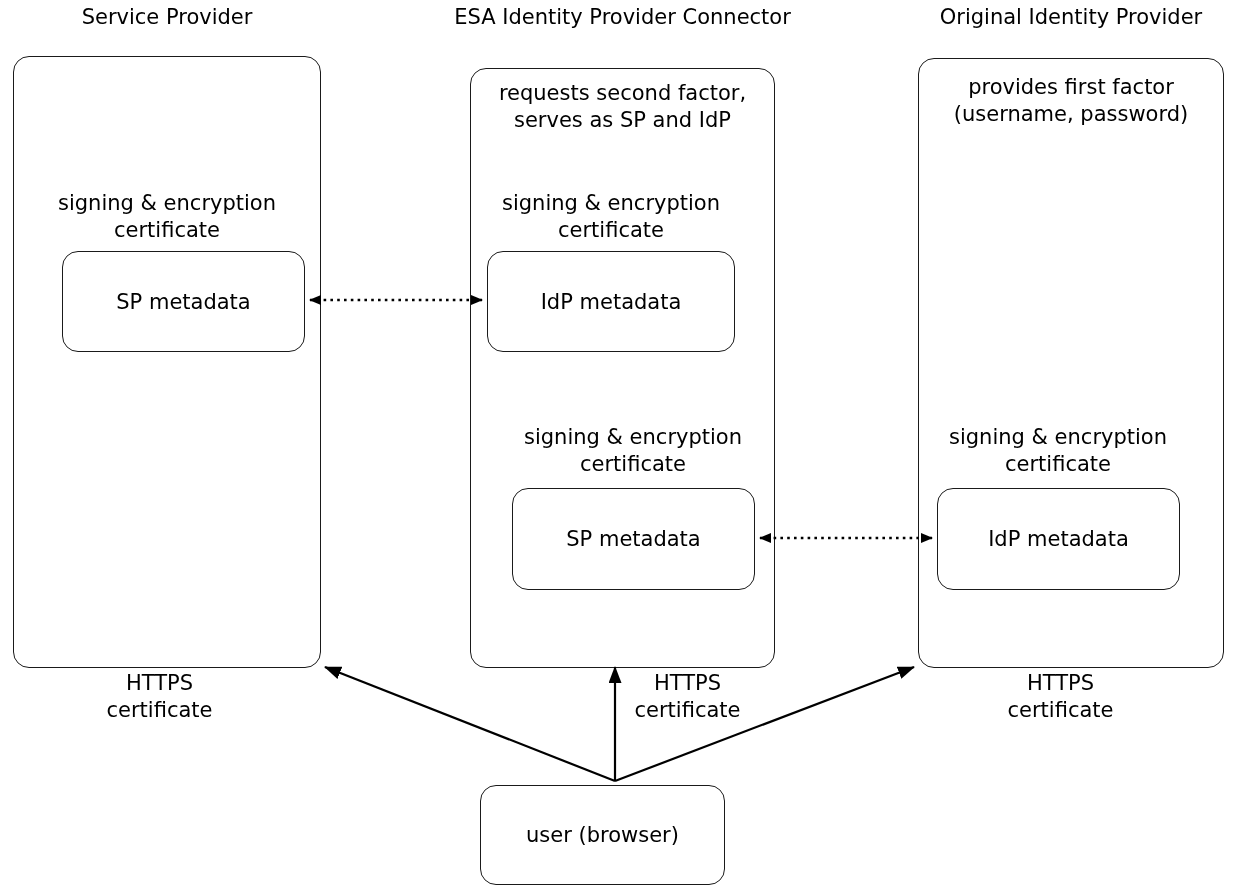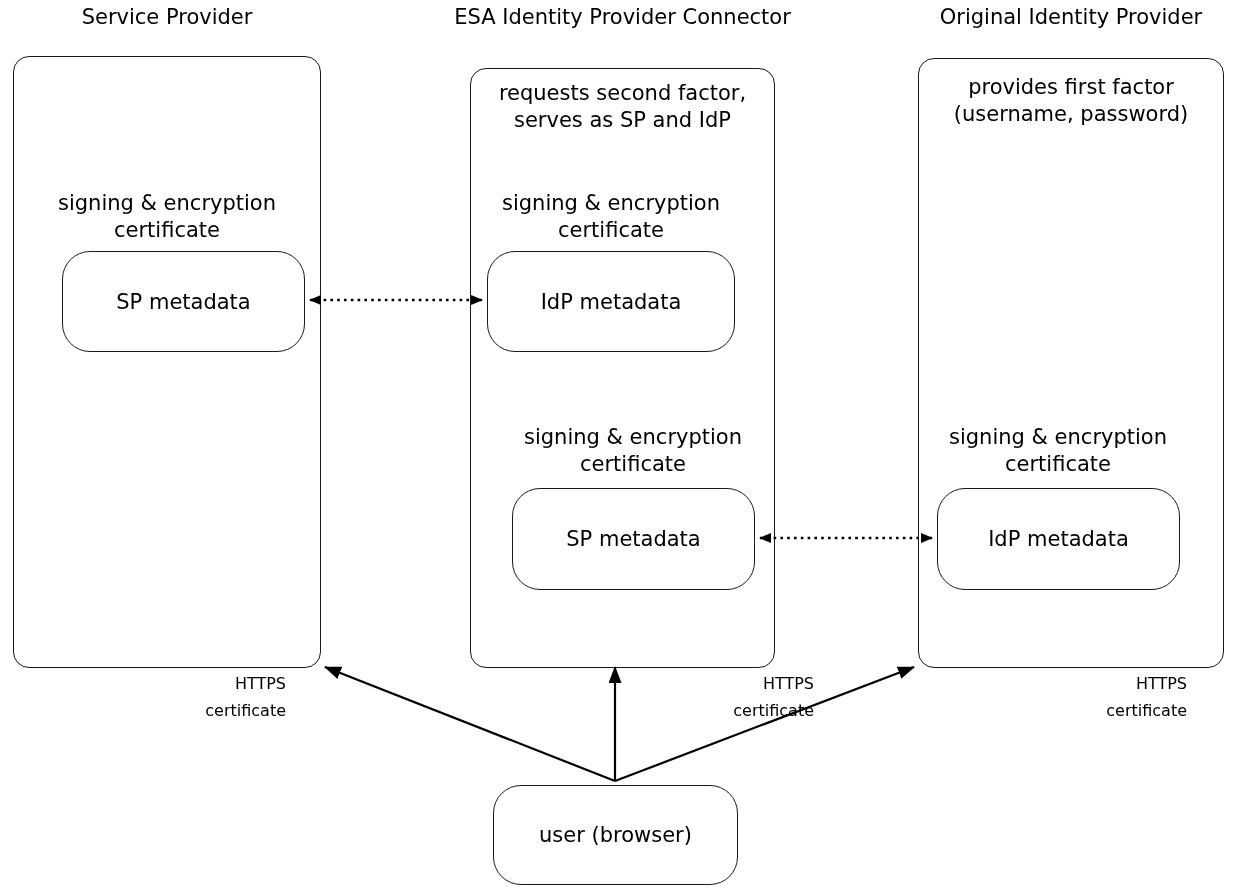--- a/index.html
+++ b/index.html
@@ -27,21 +27,21 @@
   .container-box {
     position: absolute;
     border: 1.6px solid #1a1a1a;
     border-radius: 16px;
     background: #ffffff;
     box-sizing: border-box;
   }
   .inner-box {
     position: absolute;
     border: 1.6px solid #1a1a1a;
-    border-radius: 28px;
+    border-radius: 16px;
     background: #ffffff;
     box-sizing: border-box;
     display: flex;
     align-items: center;
     justify-content: center;
     font-size: 21px;
   }
   .note-text {
     position: absolute;
     text-align: center;
@@ -51,22 +51,22 @@
   }
   .cert-label {
     position: absolute;
     text-align: center;
     font-size: 21px;
     line-height: 27px;
     white-space: pre-line;
   }
   .https-label {
     position: absolute;
-    text-align: right;
-    font-size: 16px;
+    text-align: center;
+    font-size: 21px;
     line-height: 27px;
     white-space: pre-line;
   }
   svg.overlay {
     position: absolute;
     left: 0;
     top: 0;
     width: 1241px;
     height: 892px;
     pointer-events: none;
@@ -125,21 +125,21 @@
 
   <div class="https-label" style="left:33px; top:670px; width:253px;">HTTPS
 certificate</div>
 
   <div class="https-label" style="left:561px; top:670px; width:253px;">HTTPS
 certificate</div>
 
   <div class="https-label" style="left:934px; top:670px; width:253px;">HTTPS
 certificate</div>
 
-  <div class="inner-box" style="left:493px; top:785px; width:245px; height:100px;text-align:center;">
+  <div class="inner-box" style="left:480px; top:785px; width:245px; height:100px;text-align:center;">
     <span>user (browser)</span>
   </div>
 
   <svg class="overlay" viewBox="0 0 1241 892" xmlns="http://www.w3.org/2000/svg">
     <defs>
       <marker id="arrowFilled" markerWidth="12" markerHeight="10" refX="11" refY="5" orient="auto" markerUnits="userSpaceOnUse">
         <path d="M0,0 L12,5 L0,10 z" fill="#000000"></path>
       </marker>
       <marker id="arrowFilledStart" markerWidth="12" markerHeight="10" refX="1" refY="5" orient="auto" markerUnits="userSpaceOnUse">
         <path d="M12,0 L0,5 L12,10 z" fill="#000000"></path>

